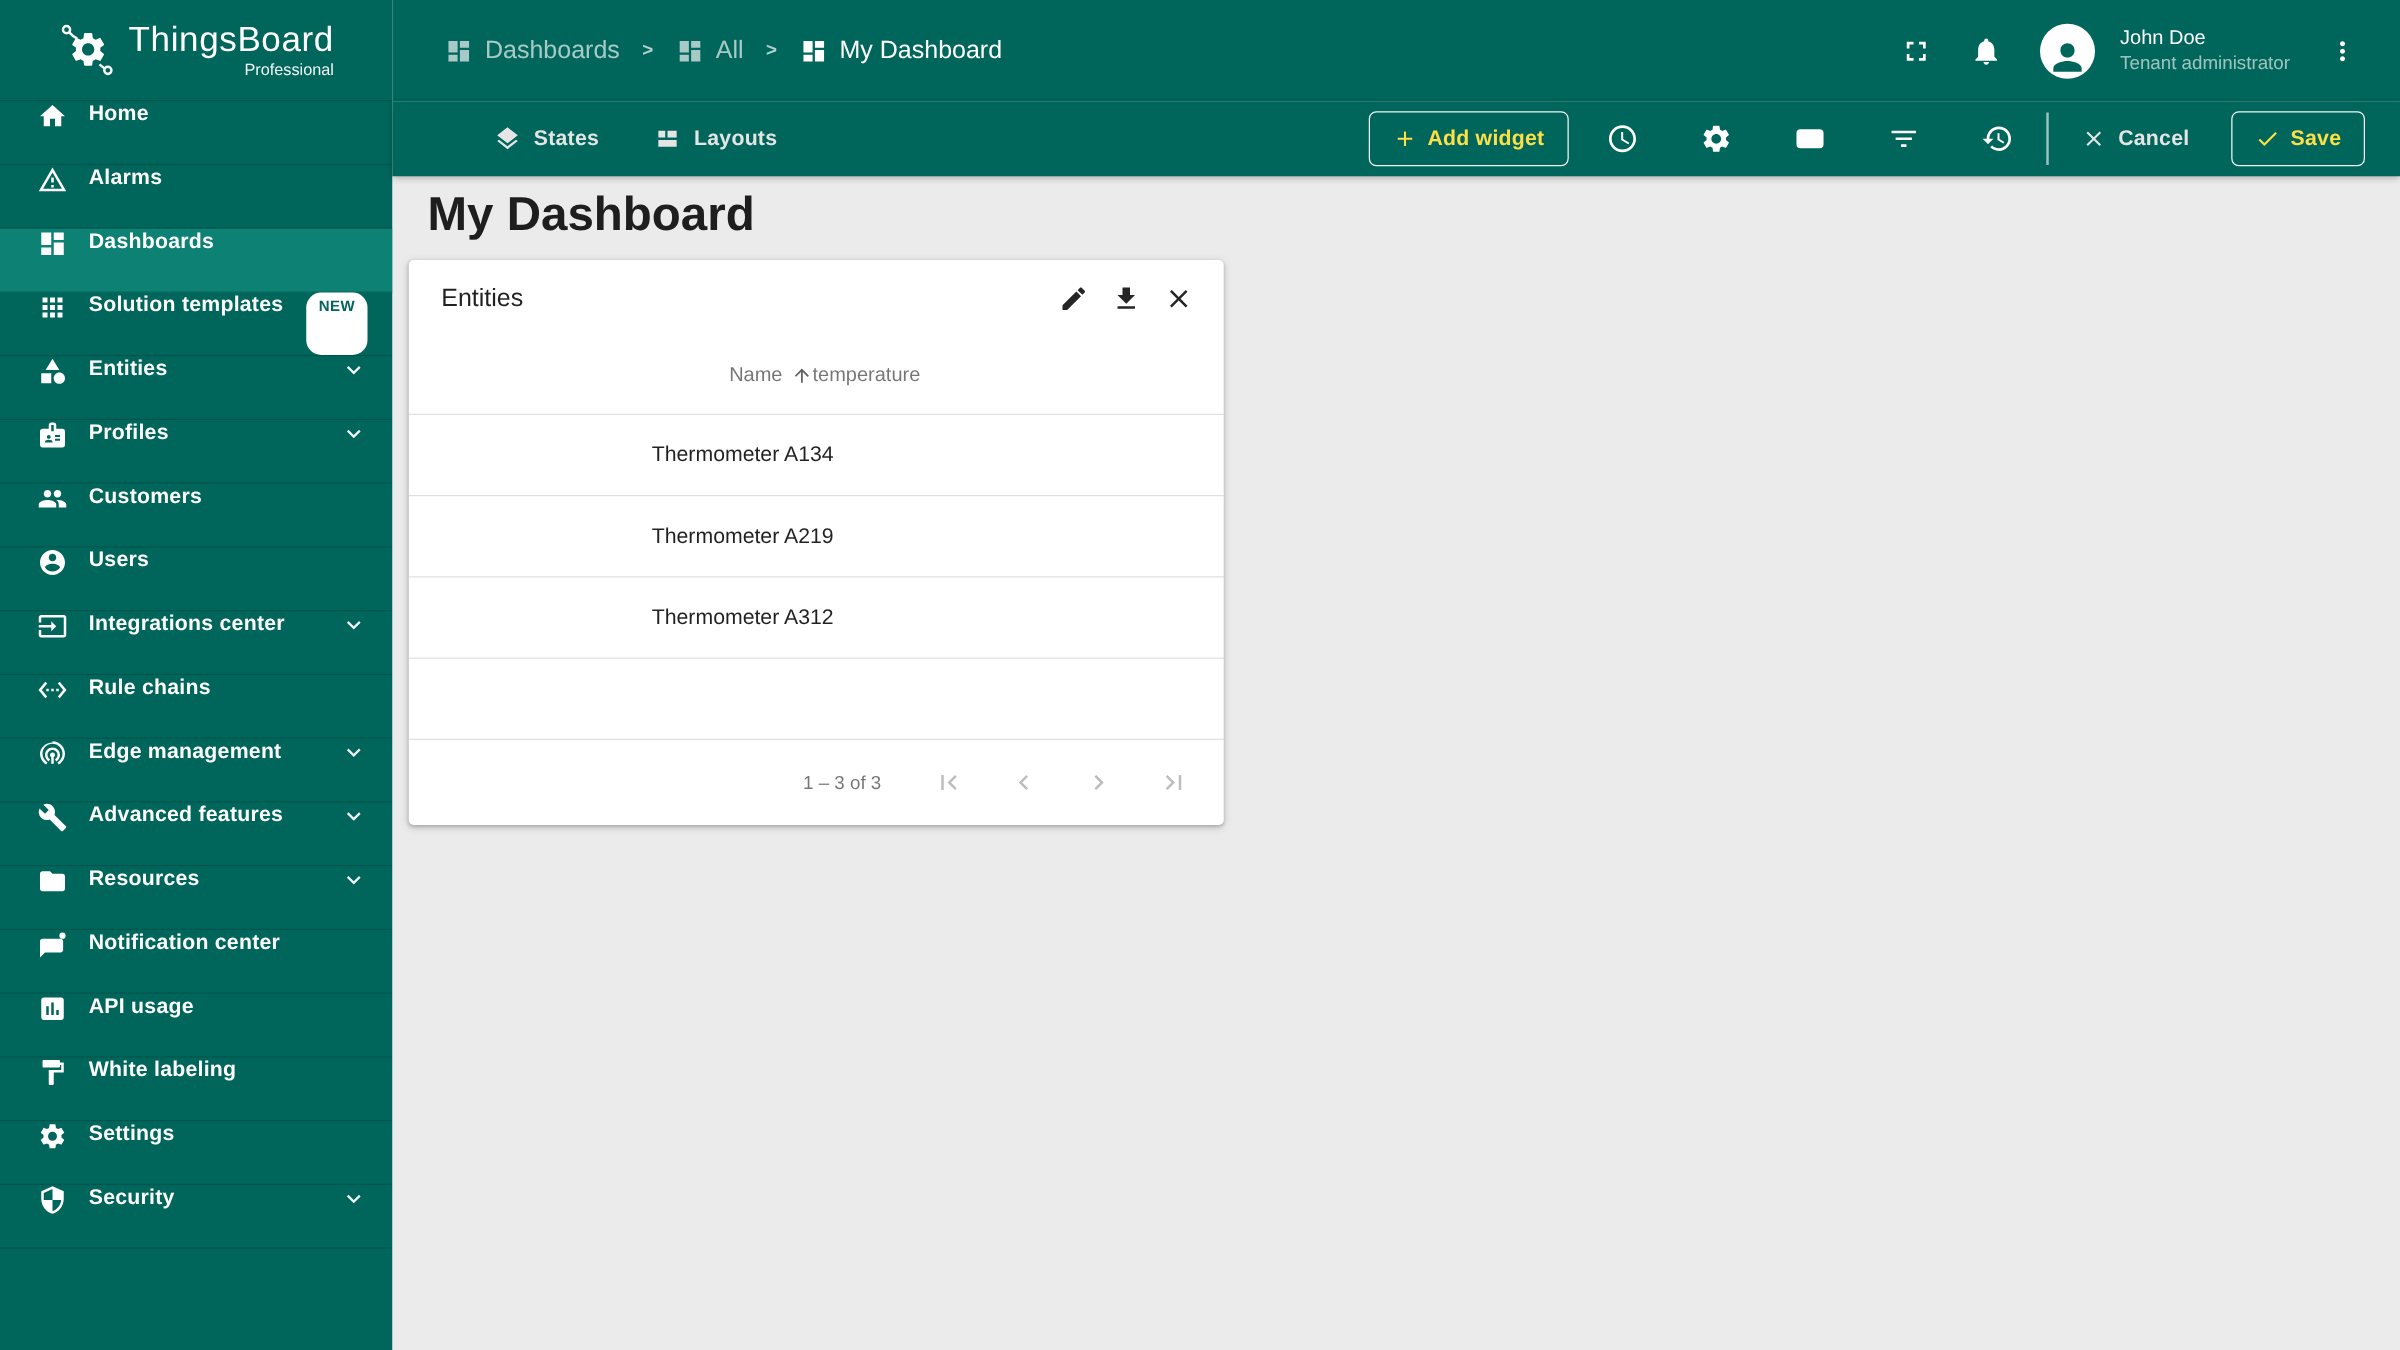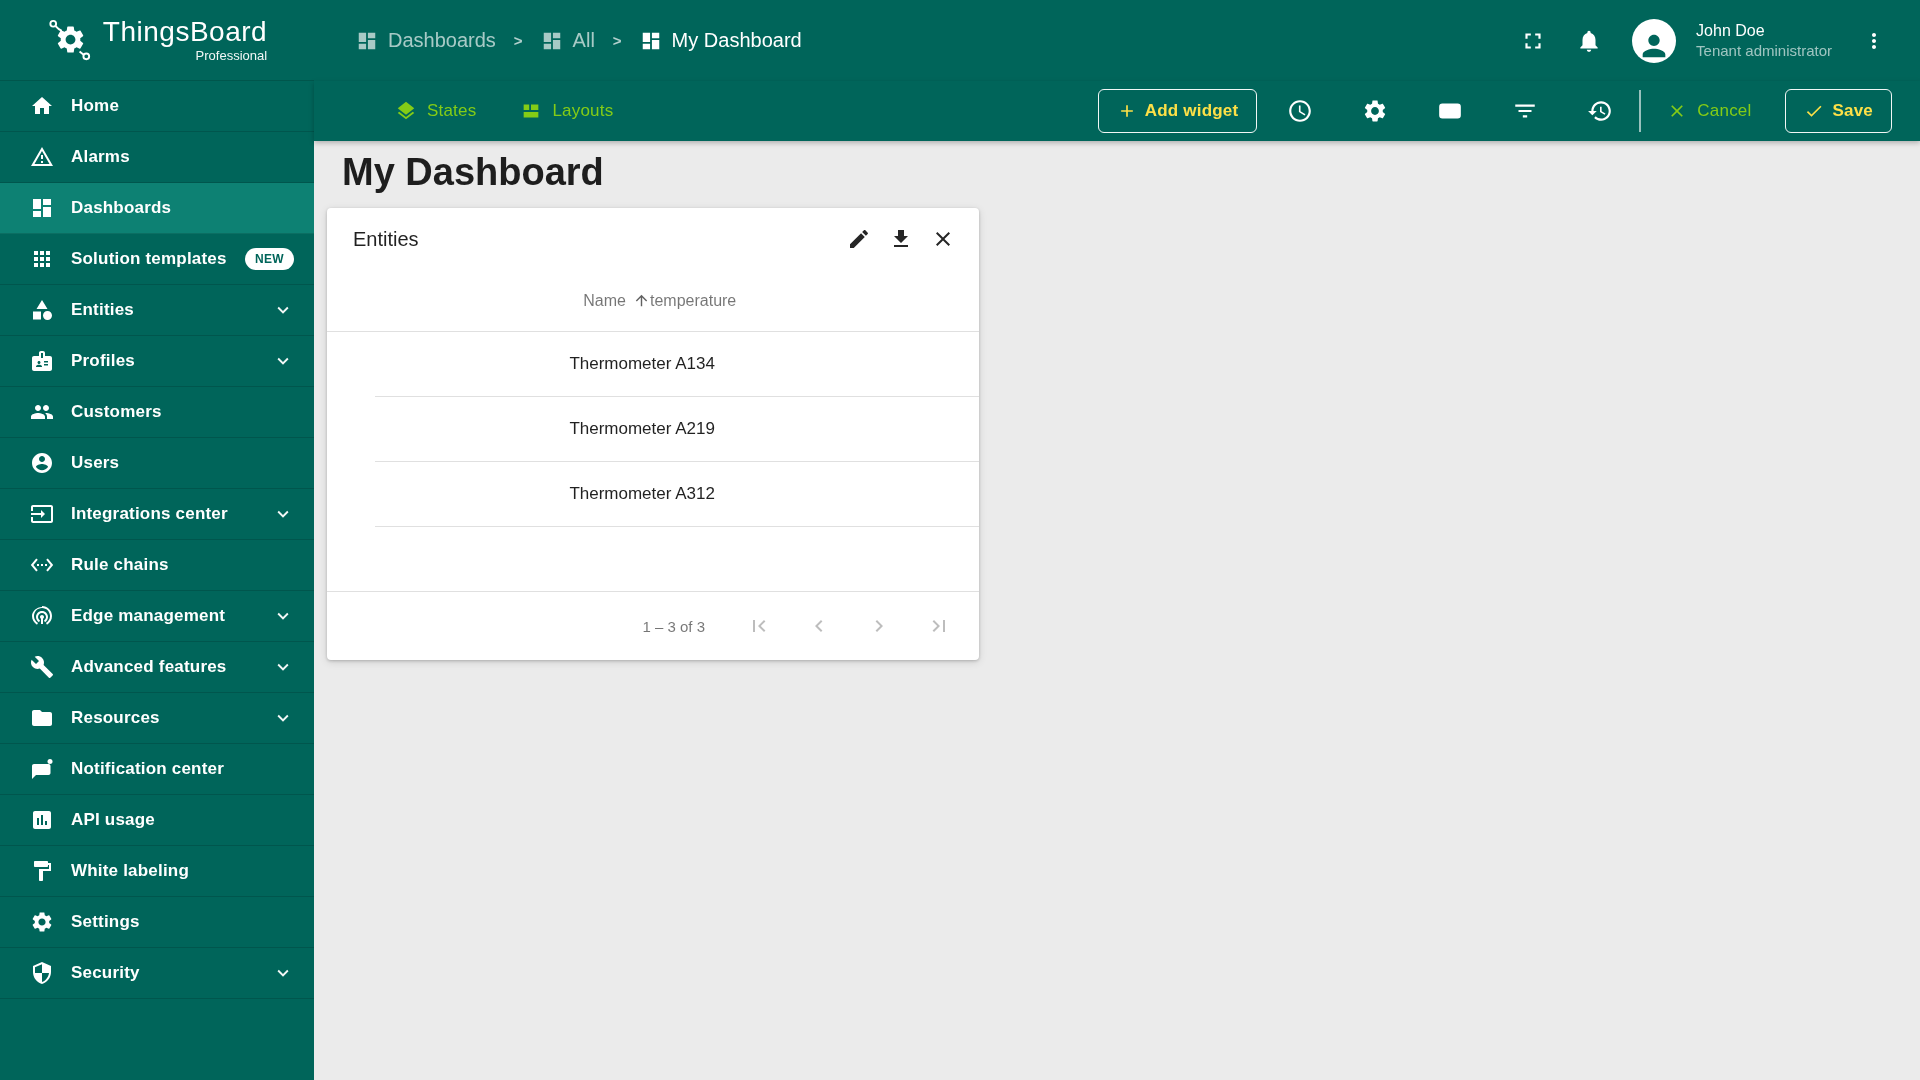--- a/index.html
+++ b/index.html
@@ -12,21 +12,21 @@
   body{font-family:"Liberation Sans",sans-serif;display:flex;background:var(--content-bg);color:#212121;}
   svg{display:block;fill:currentColor;}
   button{background:none;border:none;color:inherit;font-family:inherit;cursor:pointer;padding:0;}
 
   
   .sidebar{width:314px;min-width:314px;background:var(--primary);color:#fff;display:flex;flex-direction:column;}
   .logo{height:81px;display:flex;align-items:center;justify-content:center;gap:10px;border-bottom:1px solid rgba(0,0,0,0.15);}
   .logo-text{display:flex;flex-direction:column;align-items:flex-end;line-height:1;}
   .logo-title{font-size:28px;letter-spacing:.5px;}
   .logo-sub{font-size:13px;margin-top:3px;opacity:.95;}
-  .menu-item{height:51px;display:flex;align-items:center;padding:0 20px 0 30px;gap:17px;
+  .menu-item{height:51px;display:flex;padding:0 20px 0 30px;gap:17px;
              border-bottom:1px solid rgba(0,0,0,0.14);font-size:17px;font-weight:700;letter-spacing:.2px;cursor:pointer;}
   .menu-item.selected{background:var(--primary-light);}
   .mi-icon{width:24px;height:24px;flex:none;}
   .mi-label{white-space:nowrap;}
   .chev{margin-left:auto;opacity:.95;}
   .badge{margin-left:auto;background:#fff;color:var(--primary);font-size:12px;font-weight:700;
          padding:4px 10px;border-radius:12px;letter-spacing:.3px;}
 
   
   .main{flex:1;display:flex;flex-direction:column;min-width:0;}
@@ -40,21 +40,21 @@
   .avatar{width:44px;height:44px;border-radius:50%;background:#fff;color:var(--primary);
           display:flex;align-items:flex-end;justify-content:center;overflow:hidden;}
   .user-menu{display:flex;align-items:center;gap:20px;cursor:pointer;}
   .user-text{display:flex;flex-direction:column;gap:3px;line-height:1.1;}
   .user-name{font-size:16px;color:#fff;}
   .user-role{font-size:15px;color:rgba(255,255,255,0.62);}
 
   
   .toolbar{height:60px;background:var(--primary);color:#fff;display:flex;align-items:center;
            padding:0 28px 0 81px;box-shadow:0 2px 5px rgba(0,0,0,0.25);position:relative;z-index:2;}
-  .tb-btn{display:flex;align-items:center;gap:10px;font-size:17px;font-weight:400;letter-spacing:.2px;color:#84cc16;}
+  .tb-btn{display:flex;align-items:center;gap:10px;font-size:17px;font-weight:700;letter-spacing:.2px;color:#e5e5e5;}
   .tb-left{display:flex;align-items:center;gap:44px;}
   .toolbar-right{margin-left:auto;display:flex;align-items:center;}
   .outline-btn{display:flex;align-items:center;gap:8px;border:1px solid rgba(255,255,255,0.95);border-radius:6px;
                height:44px;padding:0 18px;font-size:17px;font-weight:700;letter-spacing:.2px;color:#fde047;}
   .tb-icons{display:flex;align-items:center;gap:49px;margin:0 26px 0 30px;}
   .vdiv{width:2px;height:42px;background:rgba(255,255,255,0.6);margin-right:26px;}
   .cancel-btn{margin-right:34px;}
 
   
   .content{flex:1;background:var(--content-bg);overflow:hidden;}
@@ -67,21 +67,21 @@
   .widget-header{height:62px;display:flex;align-items:center;padding:0 24px 0 26px;}
   .widget-title{font-size:20px;color:rgba(0,0,0,0.87);}
   .widget-actions{margin-left:auto;display:flex;align-items:center;gap:18px;color:#262626;}
 
   .thead{height:62px;display:flex;align-items:center;padding-left:26px;color:rgba(0,0,0,0.54);
          font-size:16px;border-bottom:1px solid rgba(0,0,0,0.12);}
   .col-name{width:297px;display:flex;align-items:center;gap:7px;cursor:pointer;justify-content:flex-end;}
   .col-val{flex:1;cursor:pointer;}
   .sort-icon{color:rgba(0,0,0,0.62);}
   .trow{height:65px;display:flex;align-items:center;padding-left:24px;font-size:17px;
-        color:rgba(0,0,0,0.87);border-bottom:1px solid rgba(0,0,0,0.12);cursor:pointer;margin-left:48px;}
+        color:rgba(0,0,0,0.87);border-bottom:1px solid rgba(0,0,0,0.12);cursor:pointer;}
   .trow-spacer{height:65px;border-bottom:1px solid rgba(0,0,0,0.12);}
 
   .pagination{height:68px;display:flex;align-items:center;justify-content:flex-end;padding-right:28px;
               color:rgba(0,0,0,0.54);font-size:15px;}
   .pg-range{margin-right:42px;}
   .pg-nav{display:flex;align-items:center;gap:36px;color:rgba(0,0,0,0.26);}
 </style>
 </head>
 <body>
 

